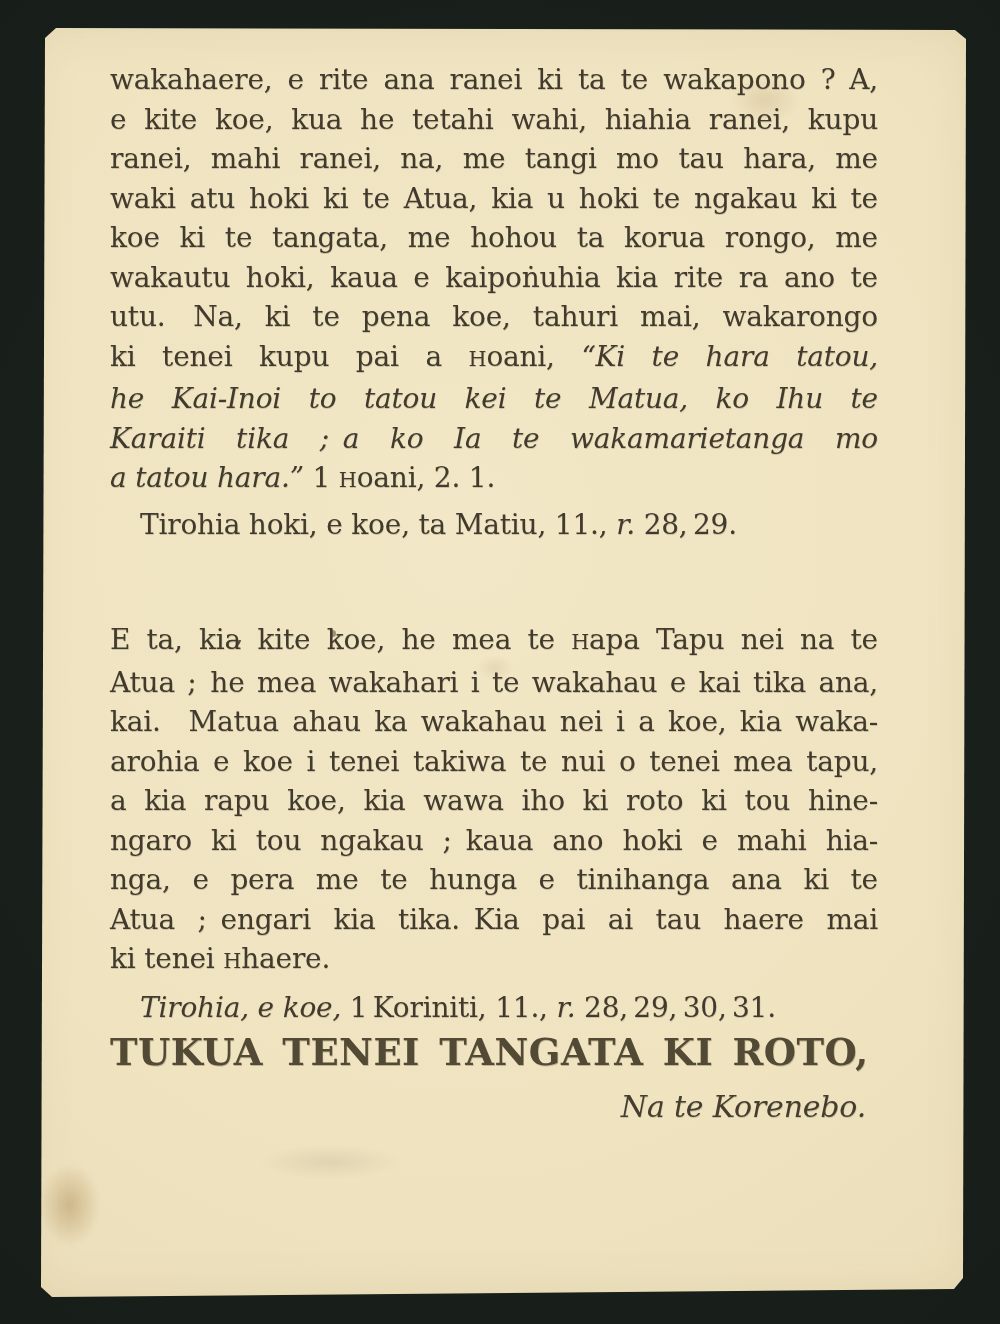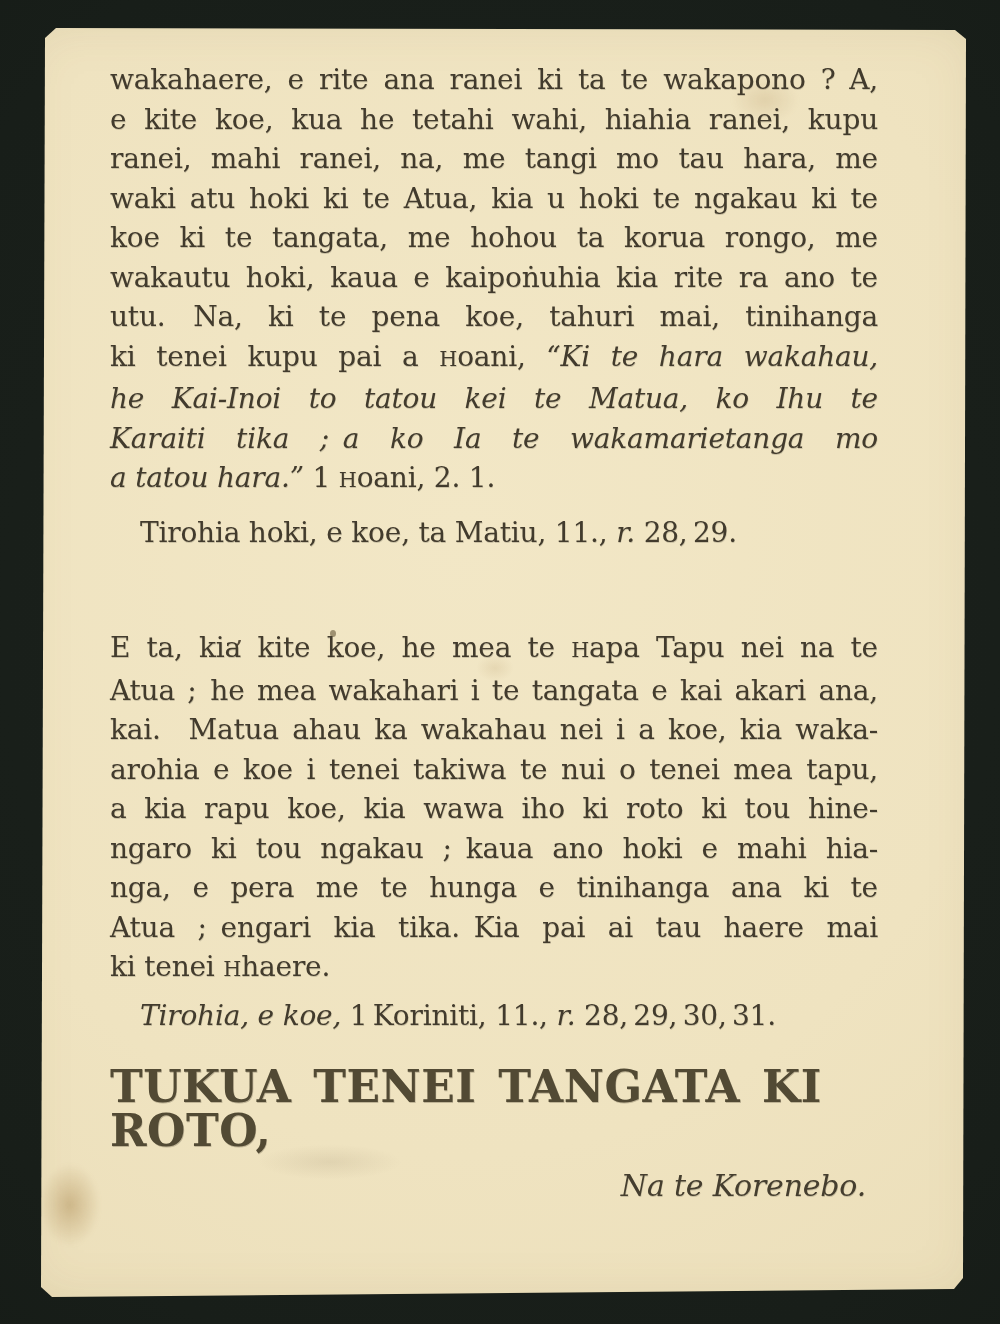--- a/index.html
+++ b/index.html
@@ -58,26 +58,26 @@
   .textblock{
     position:absolute;left:110px;top:60px;width:768px;
     color:#423b2d;
     font-size:28px;line-height:39.5px;letter-spacing:-.2px;
     text-shadow:.4px .6px 0 rgba(70,62,48,.22);
   }
   .line{white-space:normal;}
   .line.j{text-align:justify;text-align-last:justify;}
   .i{font-style:italic;}
   .sc{font-size:.74em;}
-  .ref{margin-top:12px;}
+  .ref{margin-top:4px;}
   .para2{margin-top:76px;}
   .ref2{margin-top:6px;}
   .admission{
-    margin-top:30px;
-    font-size:44px;line-height:44px;font-weight:bold;
+    margin-top:3px;
+    font-size:37px;line-height:44px;font-weight:bold;
     letter-spacing:.5px;word-spacing:6px;
     color:#524a34;
     text-shadow:.6px .9px 0 rgba(82,74,52,.30);
   }
   .signature{
     margin-top:13px;
     font-style:italic;font-size:30px;line-height:40px;
     text-align:right;padding-right:12px;
     color:#453e2f;
   }
@@ -95,34 +95,34 @@
     <div class="stray-mark">’</div>
 
     <div class="textblock">
       <div class="para para1">
           <div class="line j"><span>wakahaere, e rite ana ranei ki ta te wakapono ? A,</span></div>
           <div class="line j"><span>e kite koe, kua he tetahi wahi, hiahia ranei, kupu</span></div>
           <div class="line j"><span>ranei, mahi ranei, na, me tangi mo tau hara, me</span></div>
           <div class="line j"><span>waki atu hoki ki te Atua, kia u hoki te ngakau ki te</span></div>
           <div class="line j"><span>koe ki te tangata, me hohou ta korua rongo, me</span></div>
           <div class="line j"><span>wakautu hoki, kaua e kaipoṅuhia kia rite ra ano te</span></div>
-          <div class="line j"><span>utu. Na, ki te pena koe, tahuri mai, tinihanga</span></div>
-          <div class="line j"><span>ki tenei kupu pai a </span><span class="sc">H</span><span>oani, </span><span class="i">“Ki te hara wakahau,</span></div>
+          <div class="line j"><span>utu. Na, ki te pena koe, tahuri mai, wakarongo</span></div>
+          <div class="line j"><span>ki tenei kupu pai a </span><span class="sc">H</span><span>oani, </span><span class="i">“Ki te hara tatou,</span></div>
           <div class="line j"><span class="i">he Kai-Inoi to tatou kei te Matua, ko Ihu te</span></div>
           <div class="line j"><span class="i">Karaiti tika ; a ko Ia te wakamarietanga mo</span></div>
           <div class="line"><span class="i">a tatou hara.”</span><span> 1 </span><span class="sc">H</span><span>oani, 2. 1.</span></div>
         </div>
 
       <div class="ref">
           <div class="line" style="padding-left: 30px;"><span>Tirohia hoki, e koe, ta Matiu, 11., </span><span class="i">r.</span><span> 28, 29.</span></div>
         </div>
 
       <div class="para para2">
           <div class="line j"><span>E ta, kia kite koe, he mea te </span><span class="sc">H</span><span>apa Tapu nei na te</span></div>
-          <div class="line j"><span>Atua ; he mea wakahari i te tangata e kai akari ana,</span></div>
+          <div class="line j"><span>Atua ; he mea wakahari i te wakahau e kai tika ana,</span></div>
           <div class="line j"><span>kai. Matua ahau ka wakahau nei i a koe, kia waka-</span></div>
           <div class="line j"><span>arohia e koe i tenei takiwa te nui o tenei mea tapu,</span></div>
           <div class="line j"><span>a kia rapu koe, kia wawa iho ki roto ki tou hine-</span></div>
           <div class="line j"><span>ngaro ki tou ngakau ; kaua ano hoki e mahi hia-</span></div>
           <div class="line j"><span>nga, e pera me te hunga e tinihanga ana ki te</span></div>
           <div class="line j"><span>Atua ; engari kia tika. Kia pai ai tau haere mai</span></div>
           <div class="line"><span>ki tenei </span><span class="sc">H</span><span>haere.</span></div>
         </div>
 
       <div class="ref2">

